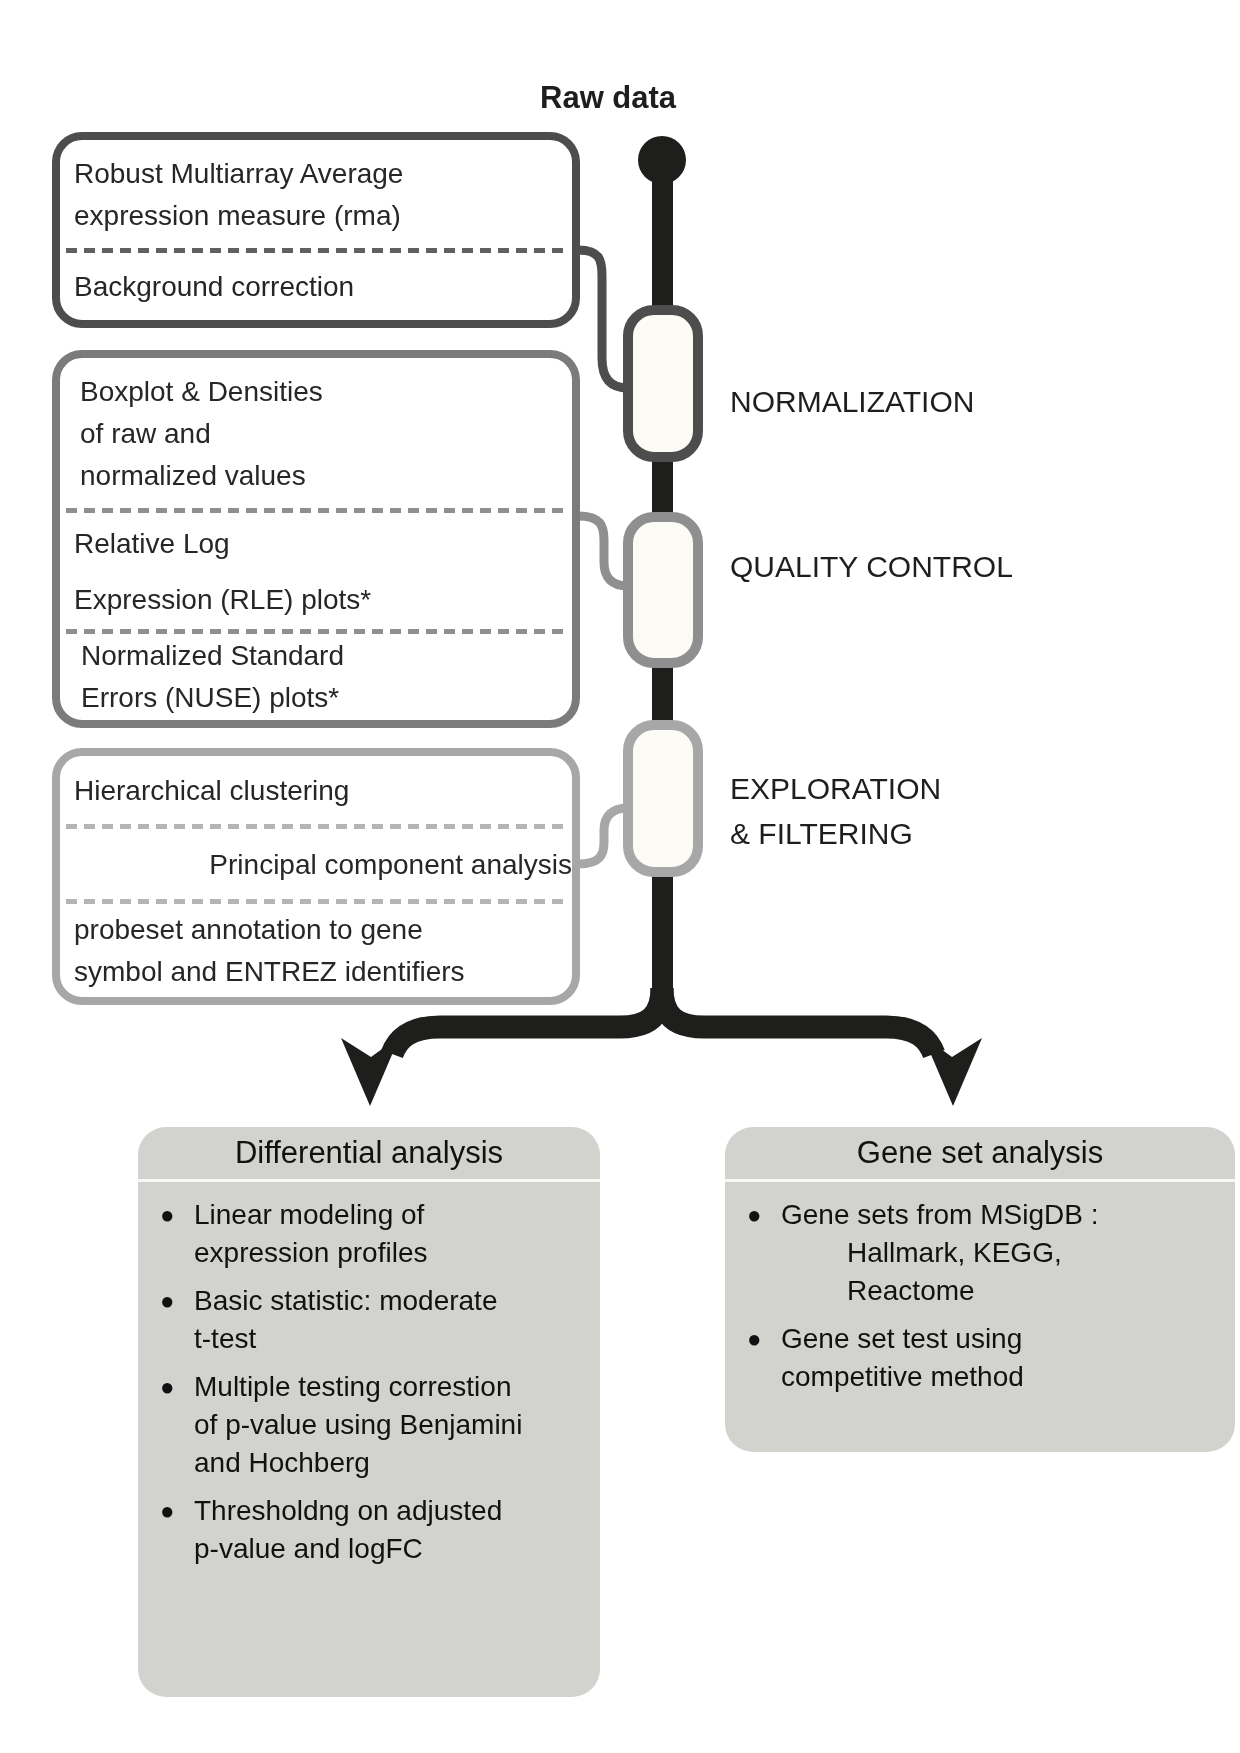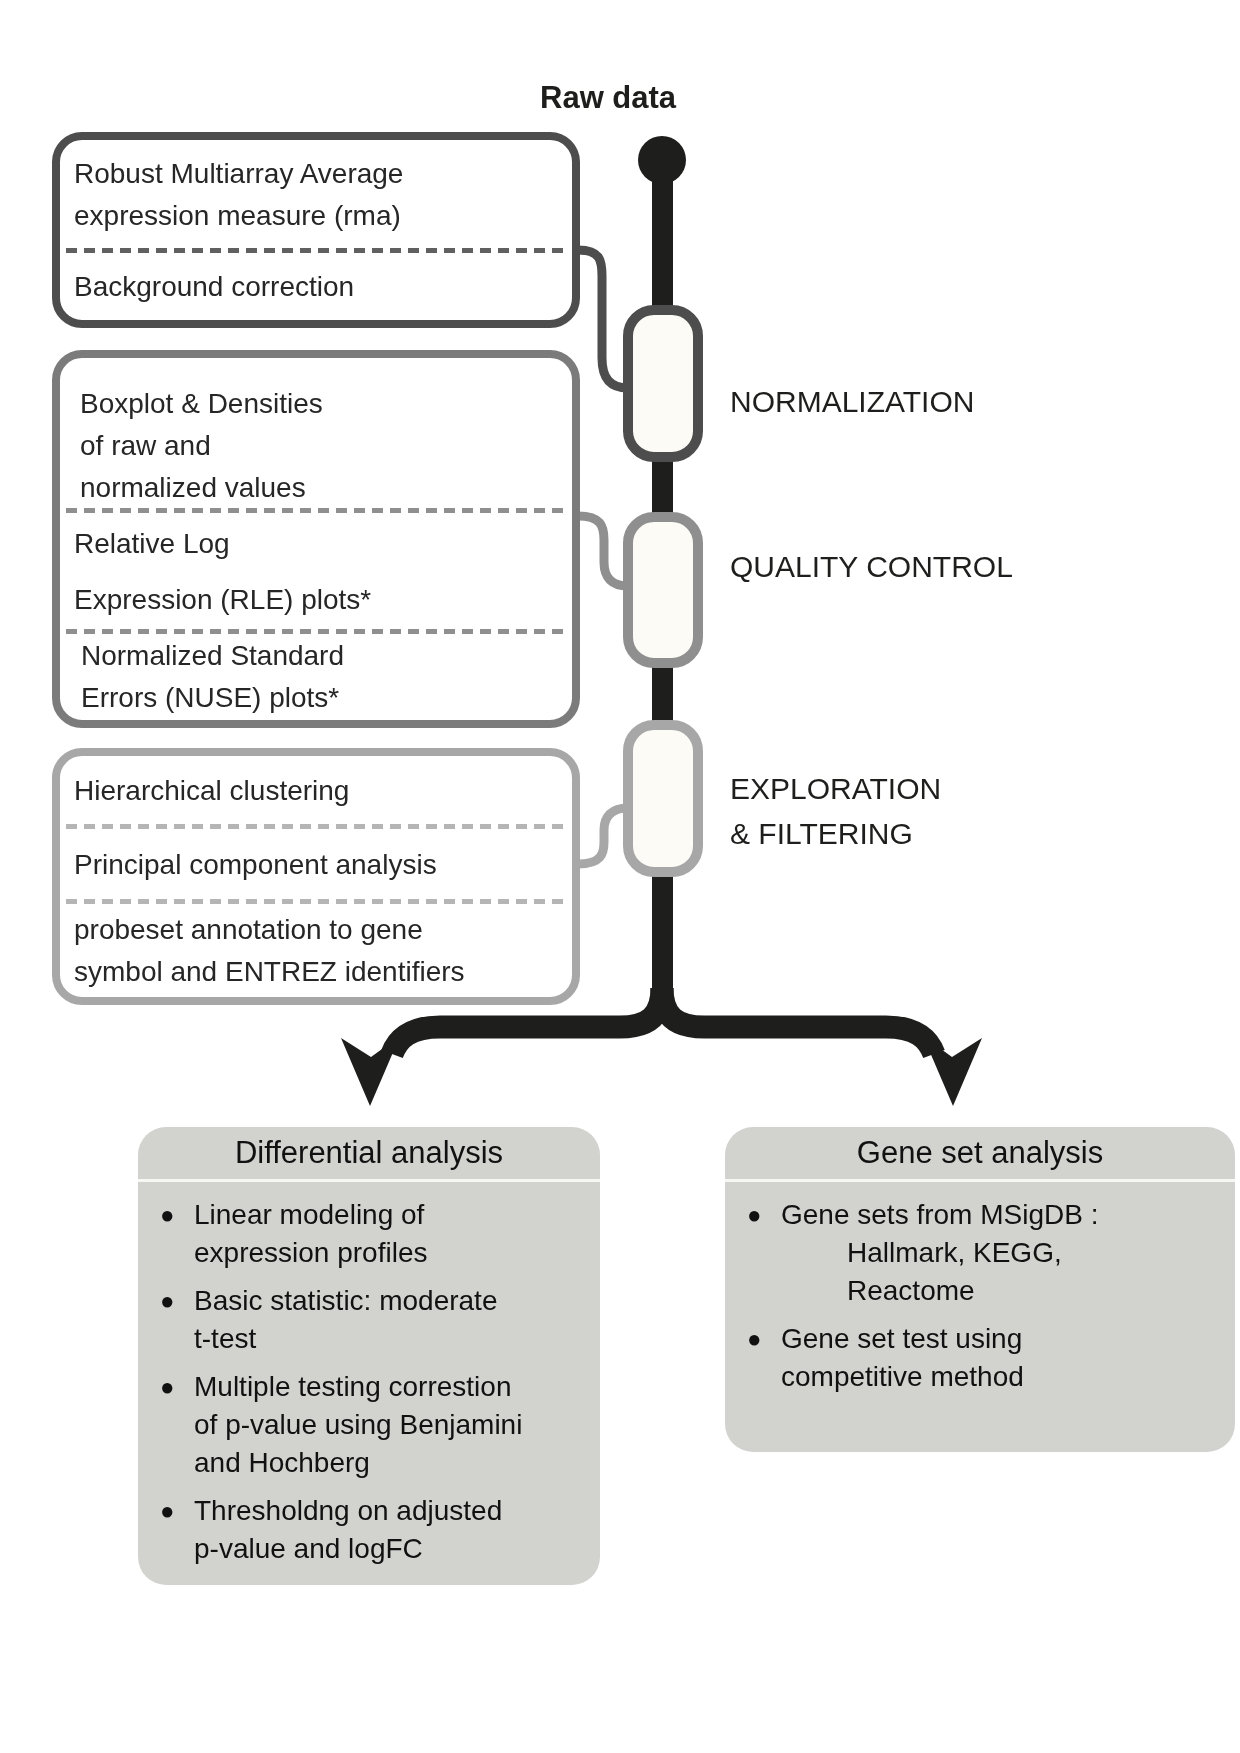--- a/index.html
+++ b/index.html
@@ -35,29 +35,29 @@
   #mbox-1{top:350px;height:378px;border-color:var(--box2);}
   #mbox-2{top:748px;height:257px;border-color:var(--box3);}
   .sec{position:absolute;left:0;width:100%;display:flex;flex-direction:column;
     justify-content:center;padding-left:14px;box-sizing:border-box;}
   .sec .tline{font-size:28px;line-height:42px;color:var(--boxtext);white-space:nowrap;}
   .dash{position:absolute;left:6px;width:calc(100% - 12px);height:5px;}
   .d1{background:repeating-linear-gradient(90deg,var(--dash1) 0 11px,transparent 11px 18px);}
   .d2{background:repeating-linear-gradient(90deg,var(--dash2) 0 11px,transparent 11px 18px);}
   .d3{background:repeating-linear-gradient(90deg,var(--dash3) 0 11px,transparent 11px 18px);}
   #mbox-0 .s0{top:0;height:110px;}   #mbox-0 .dash{top:108px;} #mbox-0 .s1{top:113px;height:67px;}
-  #mbox-1 .s0{top:12px;height:152px;padding-left:20px;}   #mbox-1 .da{top:150px;}
+  #mbox-1 .s0{top:0;height:152px;padding-left:20px;}   #mbox-1 .da{top:150px;}
   #mbox-1 .s1{top:155px;height:118px;gap:14px;} #mbox-1 .db{top:271px;}
   #mbox-1 .s2{top:276px;height:86px;padding-left:21px;}
   #mbox-2 .s0{top:0;height:70px;}    #mbox-2 .da{top:68px;}
-  #mbox-2 .s1{top:73px;height:72px;} #mbox-2 .db{top:143px;}
+  #mbox-2 .s1{top:73px;height:72px;align-items:flex-end;} #mbox-2 .db{top:143px;}
   #mbox-2 .s2{top:148px;height:93px;}
   
   .panel{background:var(--panel);border-radius:28px;box-sizing:border-box;}
-  #panel-0{left:138px;top:1127px;width:462px;height:458px;}
+  #panel-0{left:138px;top:1127px;width:462px;height:570px;}
   #panel-1{left:725px;top:1127px;width:510px;height:325px;}
   .panel-title{height:52px;display:flex;align-items:center;justify-content:center;
     font-size:31px;color:var(--paneltext);border-bottom:3px solid var(--paneldiv);}
   .bullets{list-style:none;margin:0;padding:14px 10px 0 22px;}
   .bullets li{display:flex;margin-bottom:10px;}
   .bdot{width:34px;flex:0 0 34px;font-size:24px;line-height:38px;color:var(--paneltext);}
   .btext{font-size:28px;line-height:38px;color:var(--paneltext);}
   .btext .tline{white-space:nowrap;}
   .btext .tline.indent{margin-left:66px;}
 </style>

